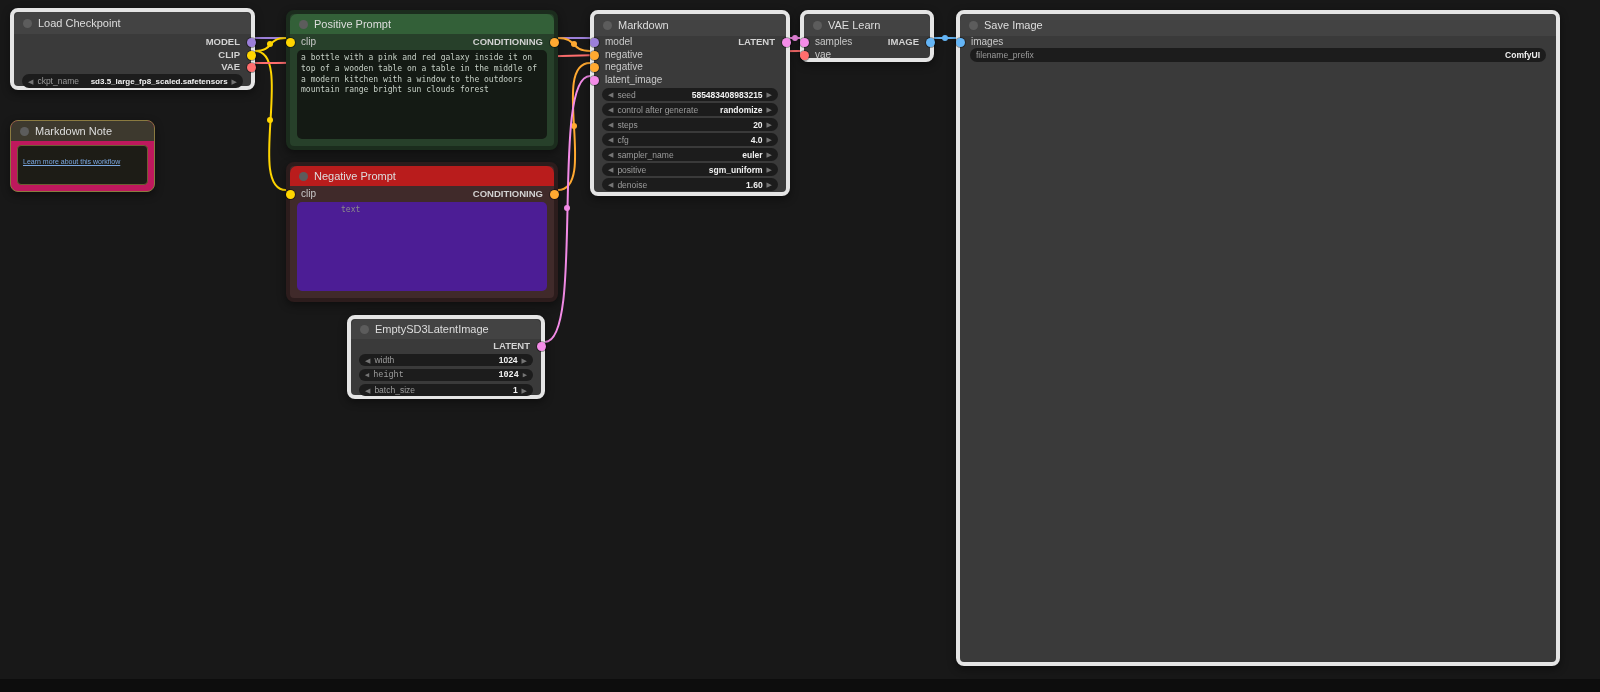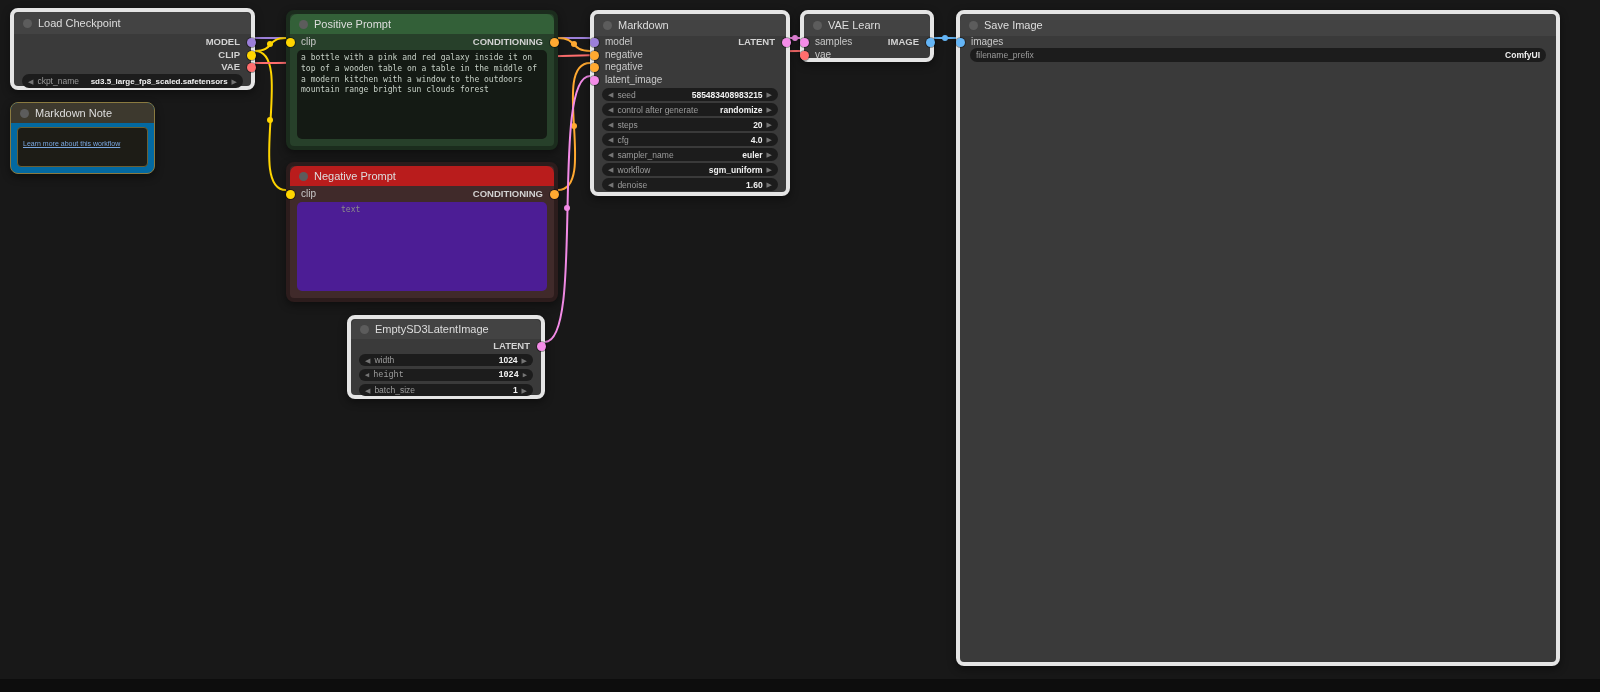--- a/index.html
+++ b/index.html
@@ -47,21 +47,21 @@
               line-height:1.35; overflow:hidden; }
 
   .node-positive { background:#27402a; border-color:#1b2c1d; }
   .node-positive .node-header { background:#336038; }
   .node-positive .textarea { background:#141a14; color:#c6d0c6; }
 
   .node-negative { background:#402a2a; border-color:#2c1c1c; }
   .node-negative .node-header { background:#b91c1c; }
   .node-negative .textarea { background:#4c1d95; color:#8a8a8a;padding-left:44px; }
 
-  .node-note { background:#0369a1; border:1px solid #8a7a40; }
+  .node-note { background:#be185d; border:1px solid #8a7a40;margin-top:18px; }
   .node-note .node-header { background:#3d392e; }
   .note-body { position:absolute; left:6px; right:6px; top:24px; bottom:6px; background:#1d1c16;
                border:1px solid #6b5f33; border-radius:4px; padding:4px 5px; }
   .note-link { font-size:7px; color:#7aa7e0; text-decoration:underline; cursor:pointer; }
 </style>
 </head>
 <body>
 
 <div class="canvas">
   <div class="bottom-edge"></div>
@@ -215,21 +215,21 @@
     </div>
     <div class="widget" style="top:134px">
       <span class="w-arrow">◀</span>
       <span class="w-label">sampler_name</span>
       <span class="w-fill"></span>
       <span class="w-value">euler</span>
       <span class="w-arrow">▶</span>
     </div>
     <div class="widget" style="top:149px">
       <span class="w-arrow">◀</span>
-      <span class="w-label">workflow</span>
+      <span class="w-label">positive</span>
       <span class="w-fill"></span>
       <span class="w-value">sgm_uniform</span>
       <span class="w-arrow">▶</span>
     </div>
     <div class="widget" style="top:164px">
       <span class="w-arrow">◀</span>
       <span class="w-label">denoise</span>
       <span class="w-fill"></span>
       <span class="w-value">1.60</span>
       <span class="w-arrow">▶</span>

